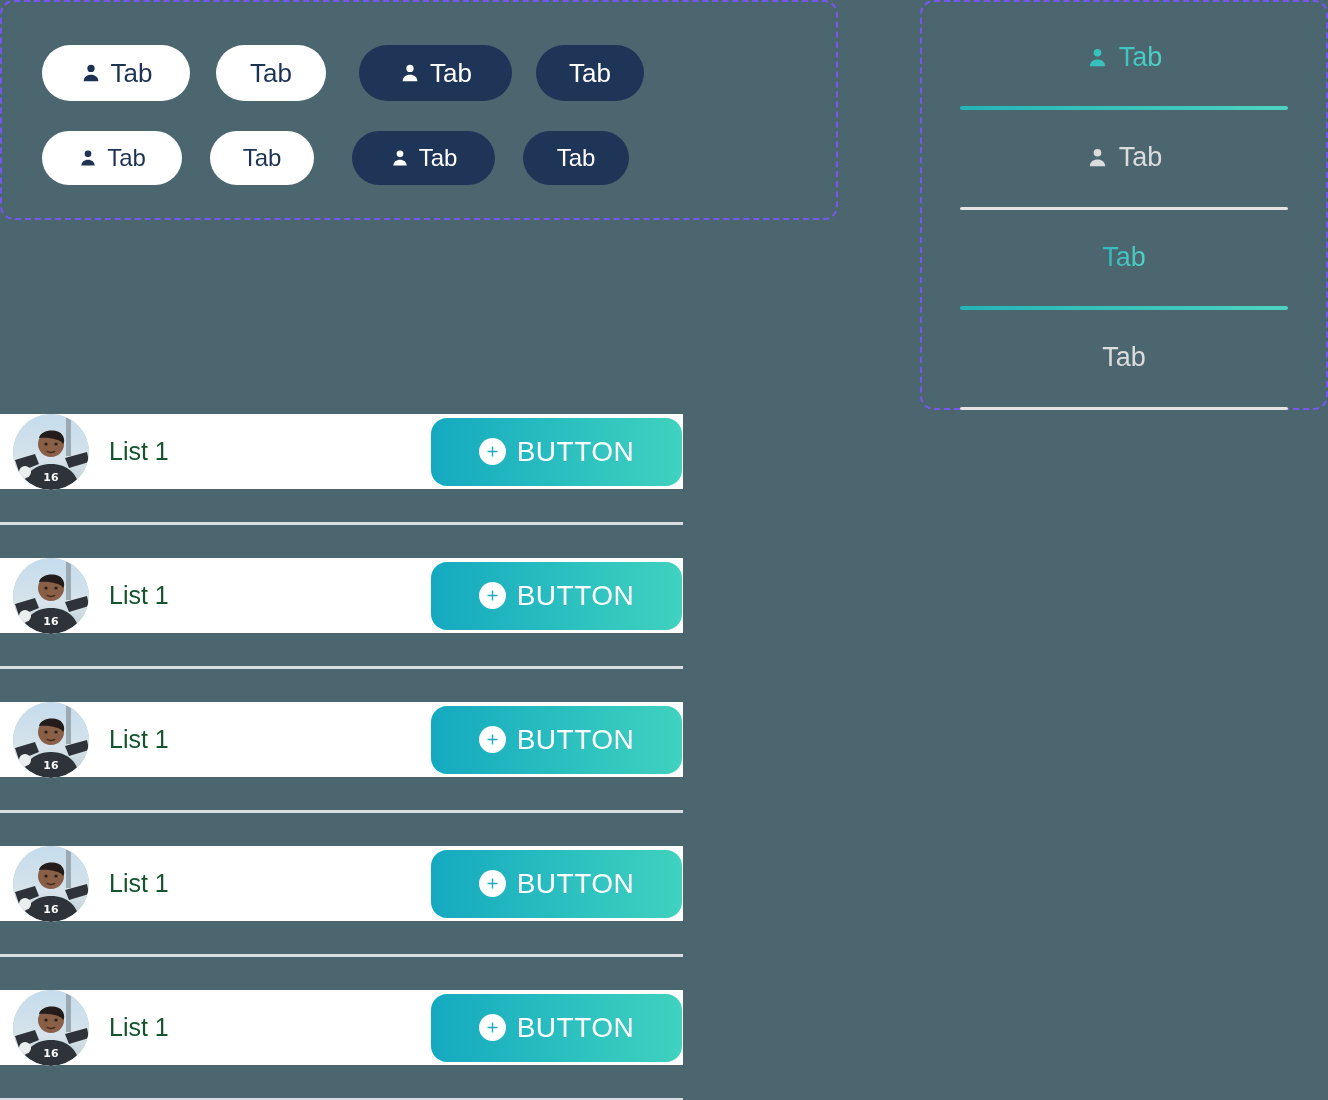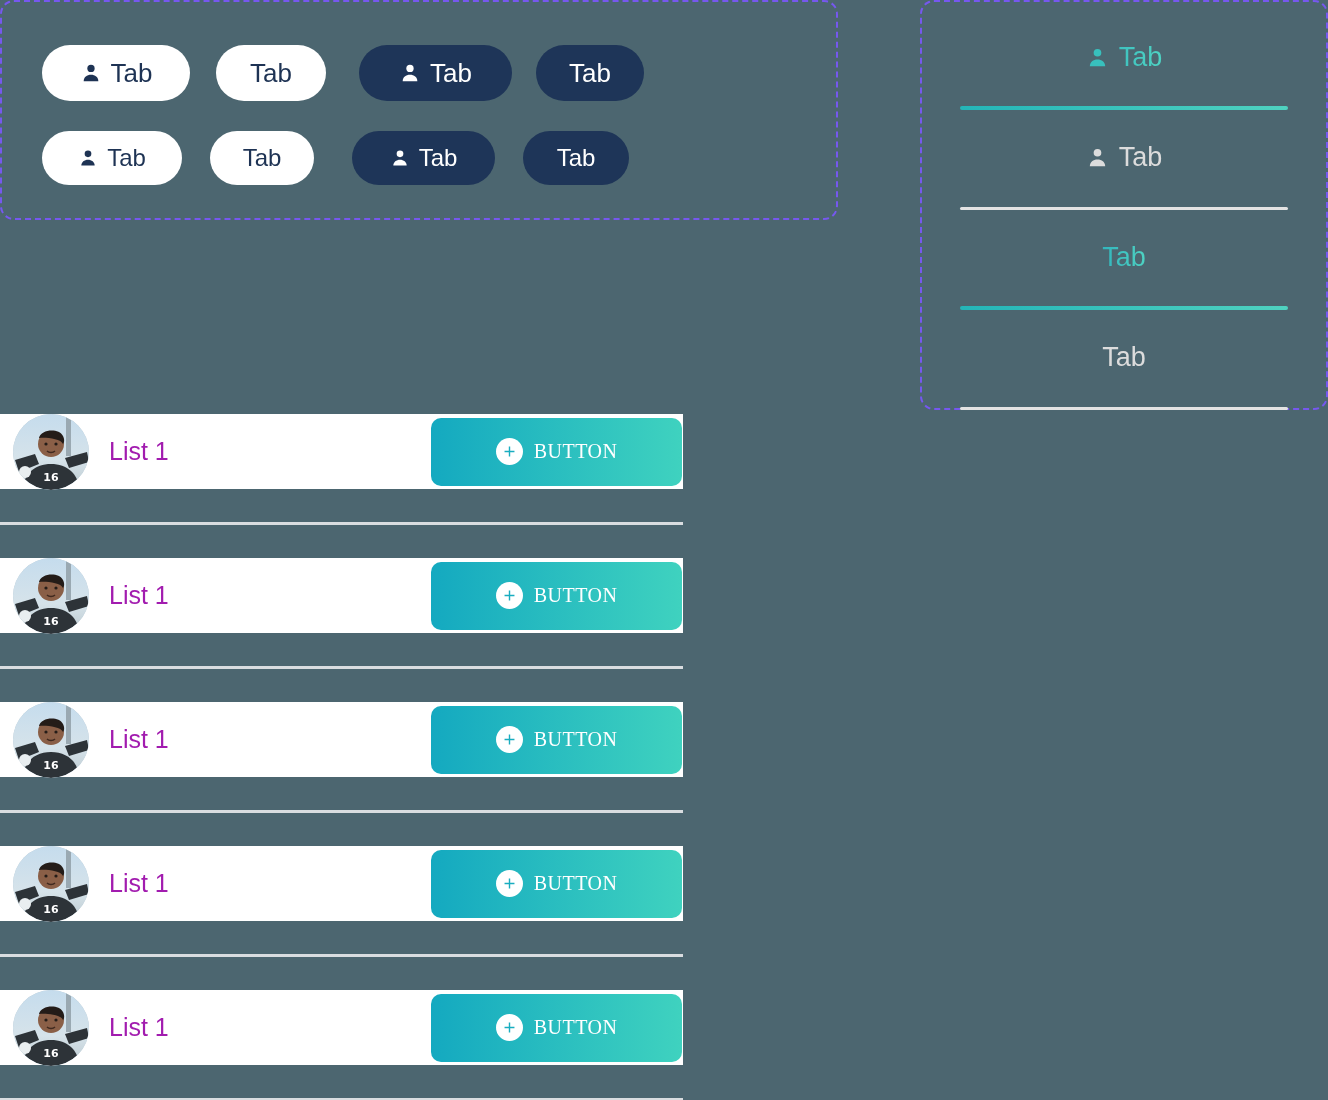--- a/index.html
+++ b/index.html
@@ -103,34 +103,34 @@
   .avatar{
     width:76px;height:76px;border-radius:50%;
     margin-left:13px;
     flex:0 0 auto;
     overflow:hidden;position:relative;
     background:#b9ccd8;
   }
   .avatar svg{display:block;width:76px;height:76px;}
   .list-title{
     margin-left:20px;
-    font-size:25px;color:#a21caf;
+    font-size:25px;color:#14532d;
     flex:1 1 auto;
     line-height:1;
   }
   .list-btn{
     margin-right:1px;
     width:251px;height:68px;
-    border:none;border-radius:10px;
+    border:none;border-radius:16px;
     background:linear-gradient(90deg,#14a9c0 0%,#3fd2bf 100%);
     color:#ffffff;
     display:flex;align-items:center;justify-content:center;
-    font-size:20px;letter-spacing:0.5px;
+    font-size:28px;letter-spacing:0.5px;
     cursor:pointer;
-    font-family:Liberation Serif, serif;
+    font-family:Liberation Sans, sans-serif;
     flex:0 0 auto;
   }
   .plus-badge{
     width:27px;height:27px;border-radius:50%;
     background:#ffffff;
     display:inline-flex;align-items:center;justify-content:center;
     margin-right:11px;flex:0 0 auto;
   }
   .plus-badge svg{display:block;}
   .row-gap{height:33px;}

